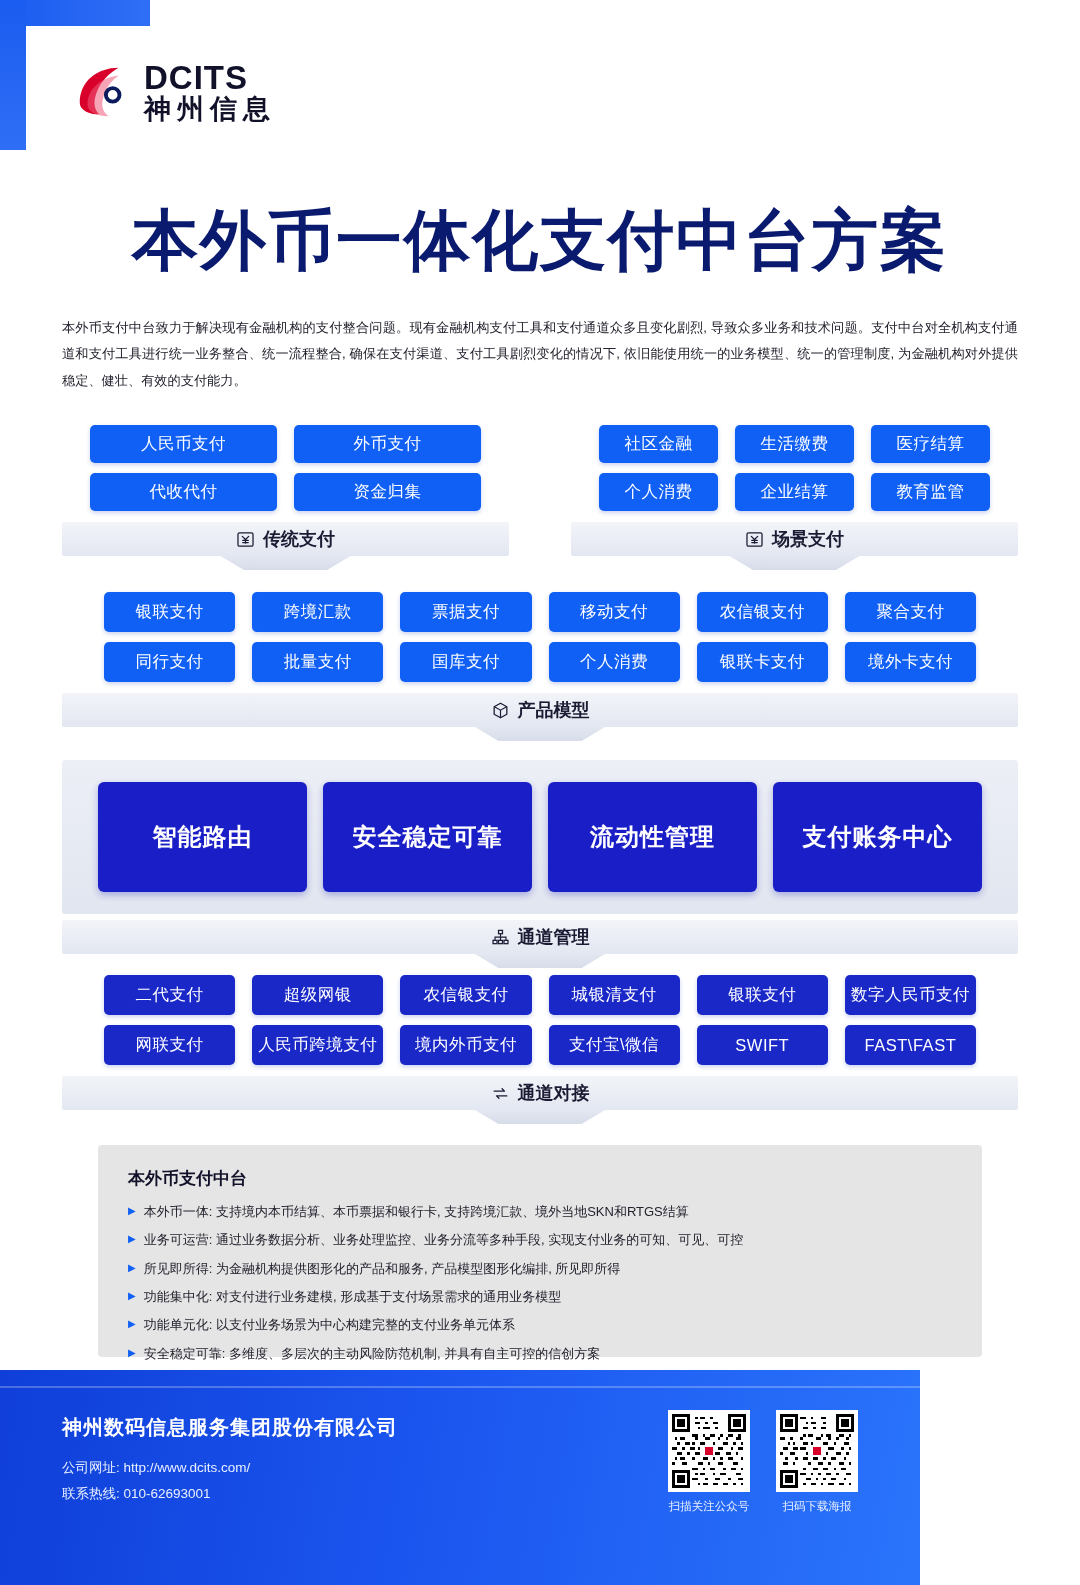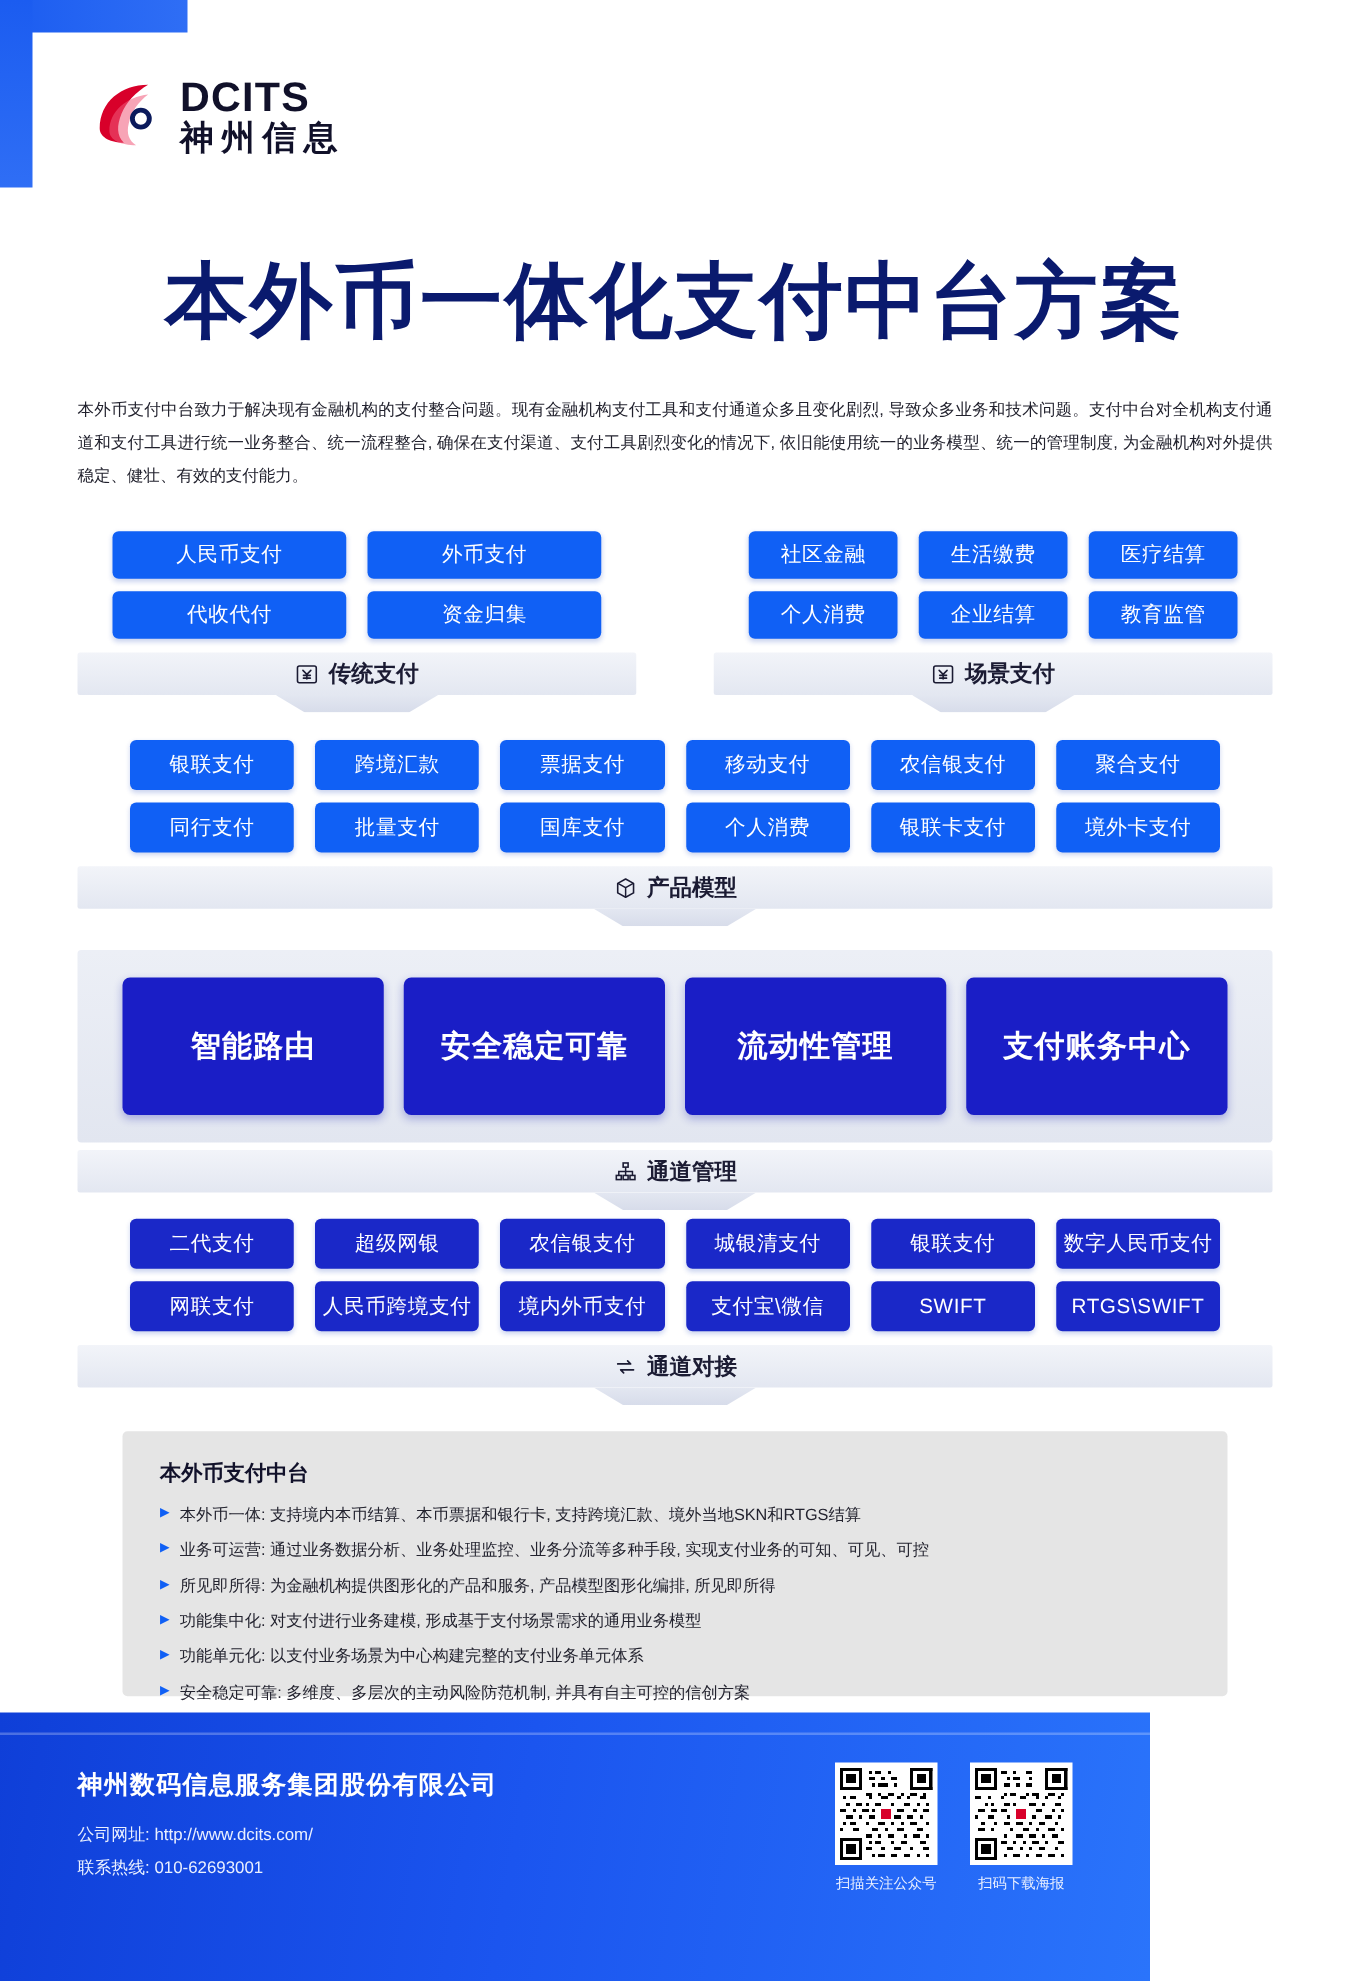--- a/index.html
+++ b/index.html
@@ -399,21 +399,21 @@
     <div class="chip chip-dark">超级网银</div>
     <div class="chip chip-dark">农信银支付</div>
     <div class="chip chip-dark">城银清支付</div>
     <div class="chip chip-dark">银联支付</div>
     <div class="chip chip-dark">数字人民币支付</div>
     <div class="chip chip-dark">网联支付</div>
     <div class="chip chip-dark">人民币跨境支付</div>
     <div class="chip chip-dark">境内外币支付</div>
     <div class="chip chip-dark">支付宝\微信</div>
     <div class="chip chip-dark">SWIFT</div>
-    <div class="chip chip-dark">RTGS\SWIFT</div>
+    <div class="chip chip-dark">FAST\FAST</div>
   </div>
   <div class="shelf">
     <div class="shelf-bar"></div>
     <div class="shelf-chevron"></div>
     <div class="shelf-label">
       <span class="shelf-icon">
         <svg width="19" height="19" viewBox="0 0 24 24">
             <path d="M4 9h13l-3-3M20 15H7l3 3" fill="none" stroke="#1b1b33" stroke-width="1.7" stroke-linecap="round" stroke-linejoin="round"></path>
           </svg>
       </span>

